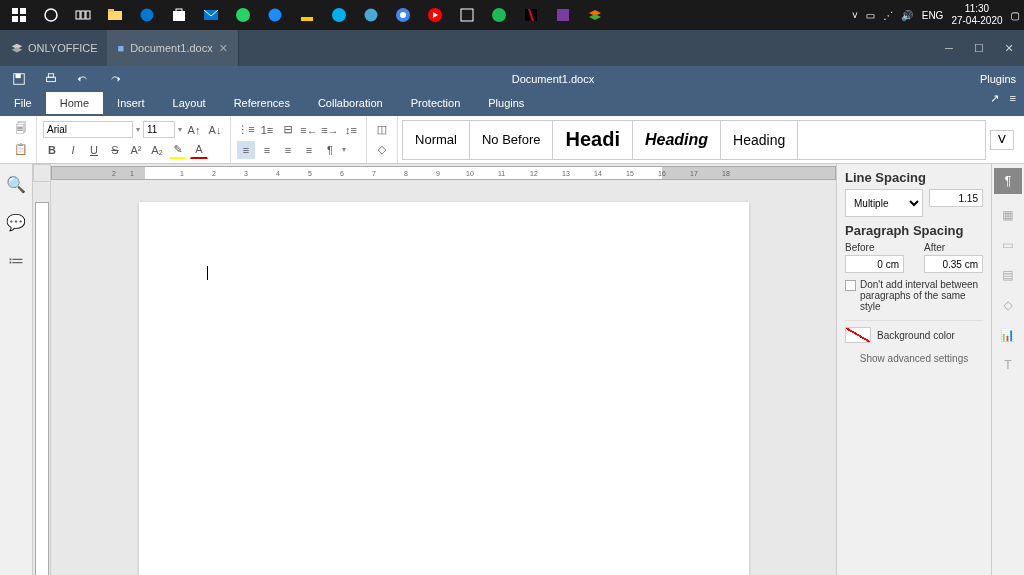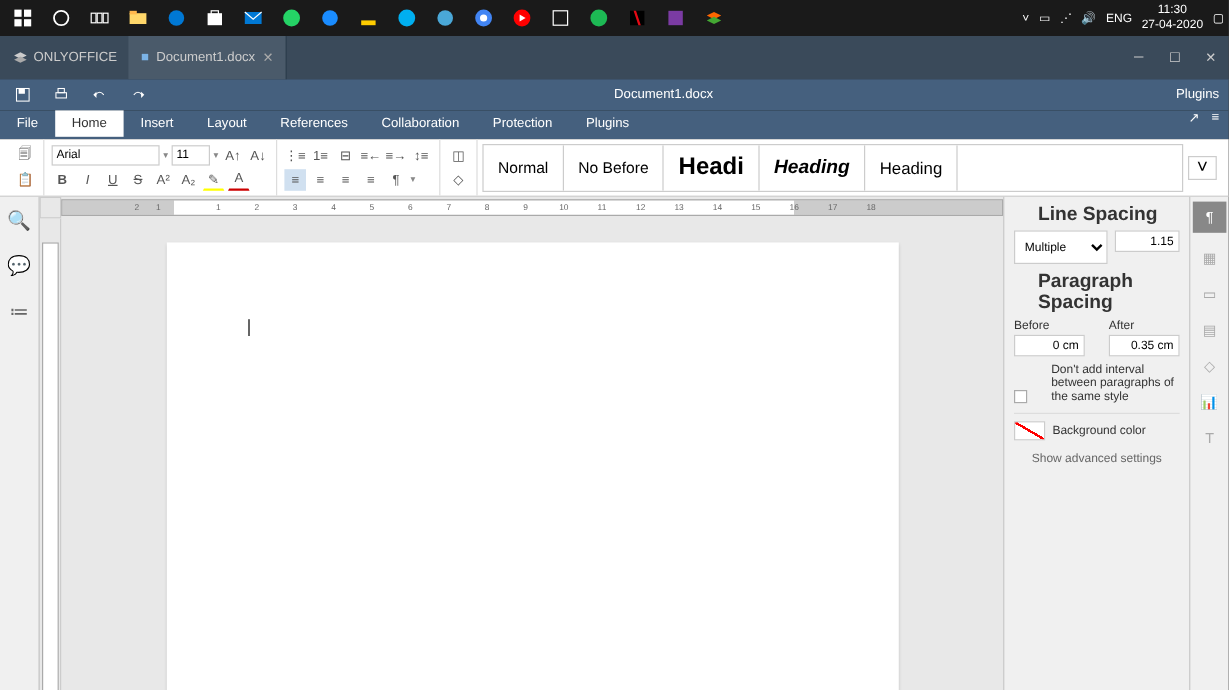--- a/index.html
+++ b/index.html
@@ -61,28 +61,28 @@
   
   .editor-body { flex: 1; display: flex; overflow: hidden; }
   .vruler { width: 18px; background: #e8e8e8; border-right: 1px solid #ccc; display: flex; justify-content: center; padding-top: 20px; }
   .vruler-scale { width: 14px; background: #fff; border: 1px solid #aaa; }
   .canvas-wrap { flex: 1; display: flex; justify-content: center; padding-top: 20px; overflow: hidden; }
   .page { width: 610px; background: #fff; box-shadow: 0 1px 3px rgba(0,0,0,0.2); padding: 64px 68px; }
   .cursor { width: 1px; height: 14px; background: #000; }
   
   
   .right-panel { width: 155px; background: #f0f0f0; border-left: 1px solid #ccc; padding: 6px 8px; font-size: 10px; color: #333; }
-  .panel-title { font-weight: bold; margin-bottom: 4px; font-size: 16px; margin-left: 20px; }
+  .panel-title { font-weight: bold; margin-bottom: 4px; font-size: 13px; }
   .panel-row { display: flex; gap: 6px; margin-bottom: 6px; }
   .panel-select { flex: 1; border: 1px solid #ccc; background: #fff; font-size: 10px; padding: 2px 4px; height: 28px; }
   .panel-input { width: 54px; border: 1px solid #ccc; background: #fff; font-size: 10px; padding: 2px 4px; text-align: right; height: 18px; }
   .panel-cols { display: flex; gap: 20px; }
   .panel-col { flex: 1; }
   .panel-label { font-size: 10px; margin-bottom: 2px; display: block; }
-  .checkbox-row { display: flex; align-items: flex-end; gap: 20px; margin: 6px 0; }
+  .checkbox-row { display: flex; align-items: flex-start; gap: 4px; margin: 6px 0; }
   .checkbox-box { width: 11px; height: 11px; border: 1px solid #aaa; background: #fff; flex-shrink: 0; margin-top: 1px; }
   .bgcolor-row { display: flex; align-items: center; gap: 6px; margin: 8px 0; padding-top: 6px; border-top: 1px solid #ddd; }
   .bgcolor-swatch { width: 26px; height: 16px; border: 1px solid #ccc; background: #fff; position: relative; }
   .bgcolor-swatch::before { content: ''; position: absolute; left: 0; bottom: 0; right: 0; top: 0; background: linear-gradient(to top right, transparent 46%, red 46%, red 54%, transparent 54%); }
   .adv-link { color: #666; text-align: center; margin-top: 10px; cursor: pointer; }
   
   .right-rail { width: 33px; background: #f0f0f0; border-left: 1px solid #ccc; display: flex; flex-direction: column; align-items: center; padding-top: 4px; gap: 12px; }
   .right-rail-btn { width: 20px; height: 18px; display: flex; align-items: center; justify-content: center; color: #aaa; font-size: 12px; }
   .right-rail-btn.active { background: #888; color: #fff; width: 28px; height: 26px; }
 </style>

